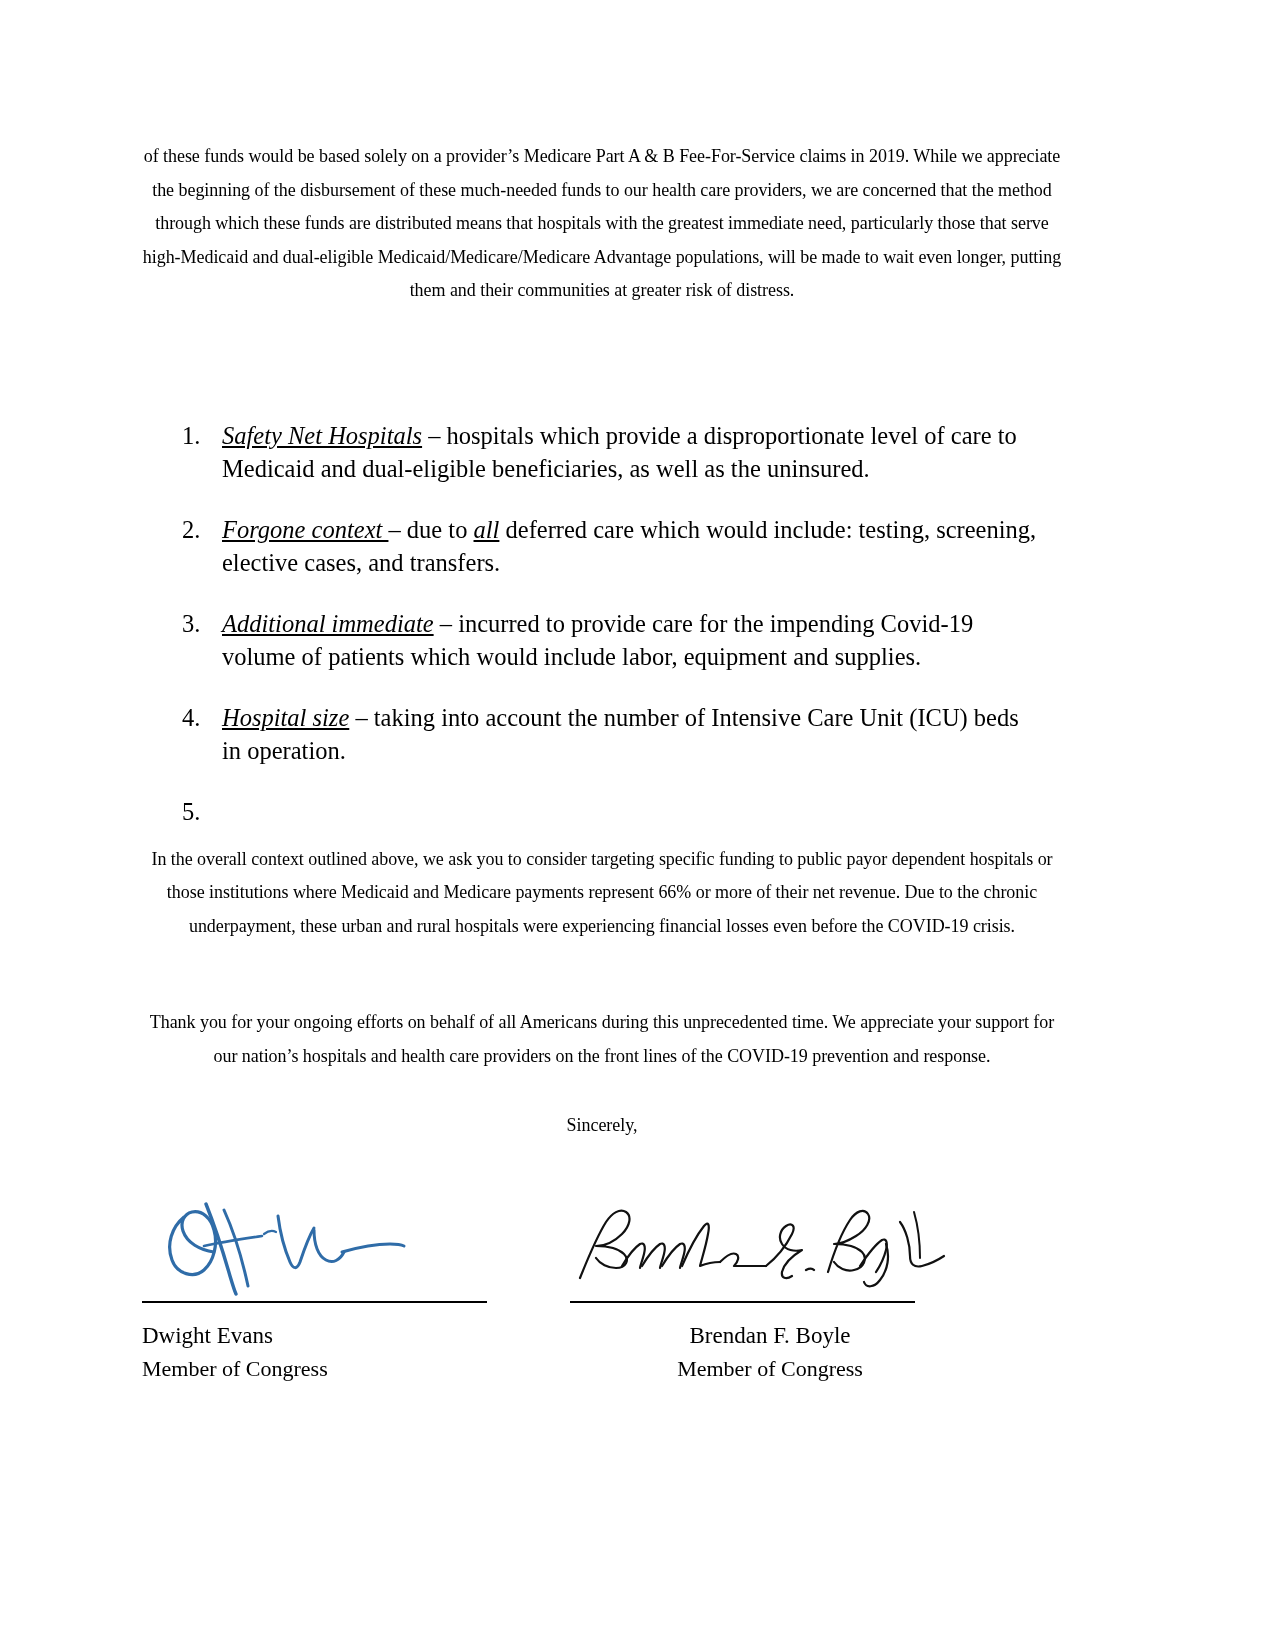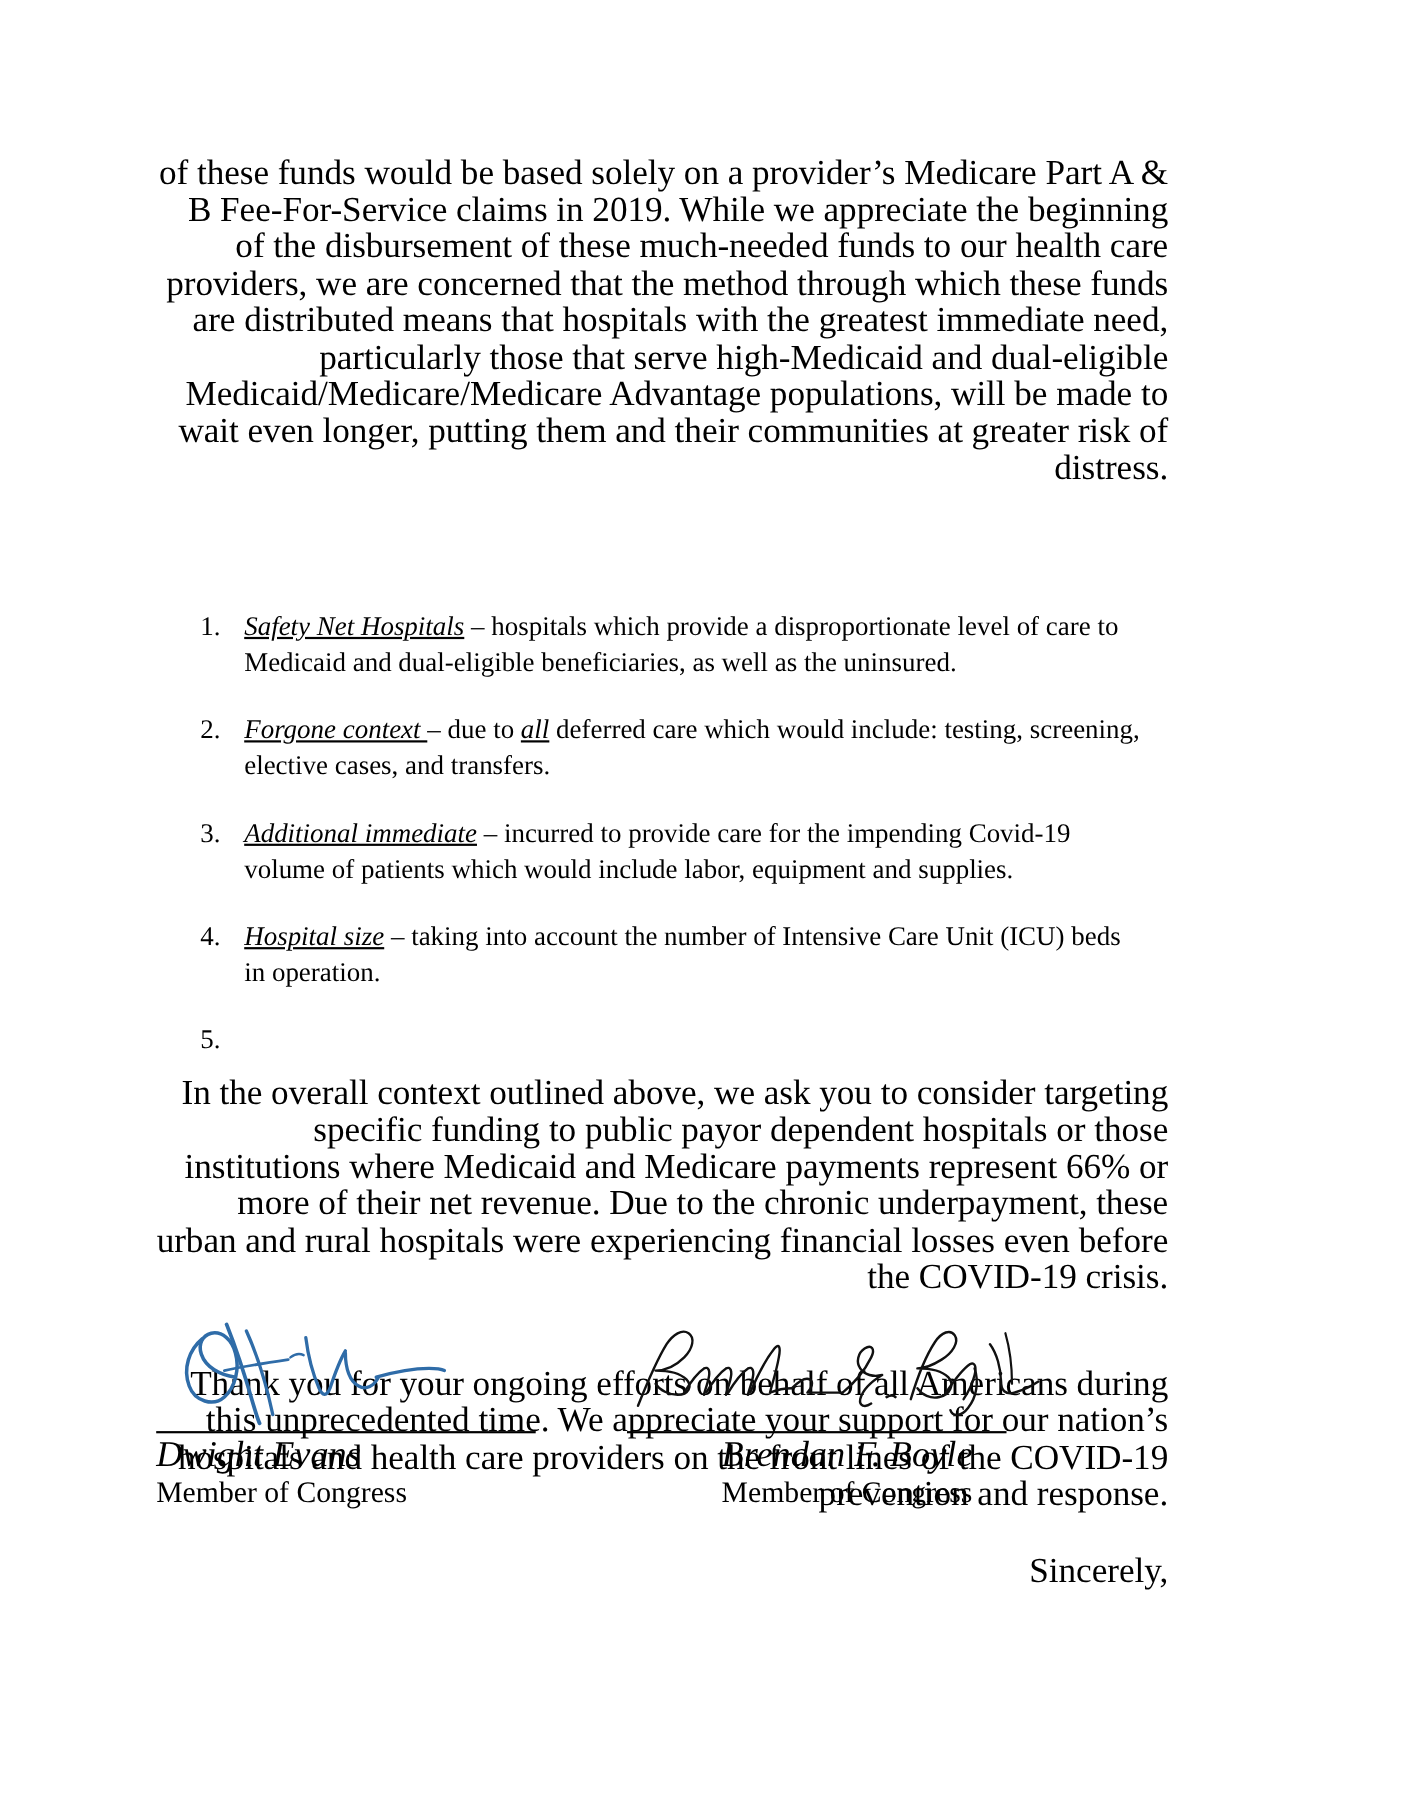--- a/index.html
+++ b/index.html
@@ -18,23 +18,23 @@
     color: #000000;
   }
   .body-area {
     position: absolute;
     left: 142px;
     top: 140px;
     width: 920px;
   }
   p.para {
     margin: 0;
-    font-size: 32px;
+    font-size: 18px;
     line-height: 33.5px;
-    text-align: right;
+    text-align: center;
     letter-spacing: -0.05px;
   }
   .gap-lg { height: 63px; }
   .gap-md { height: 48px; }
   .gap-sm { height: 36px; }
 
   ol.reasons {
     margin: 0;
     padding: 0;
     list-style: none;
@@ -82,27 +82,26 @@
   }
   .sig-img svg { display: block; }
 
   .sig-line {
     border-bottom: 2px solid #000;
     width: 345px;
     height: 0;
     margin-top: 4px;
   }
   .sign-name {
-    font-size: 33px;
+    font-size: 23px;
     line-height: 33px;
-    margin-top: 4px;
-    font-style: italic;
+    margin-top: 16px;
   }
   .sign-title {
-    font-size: 27px;
+    font-size: 22px;
     line-height: 33px;
   }
 </style>
 </head>
 <body>
 
 <div class="page">
 
   <div class="body-area">
 

